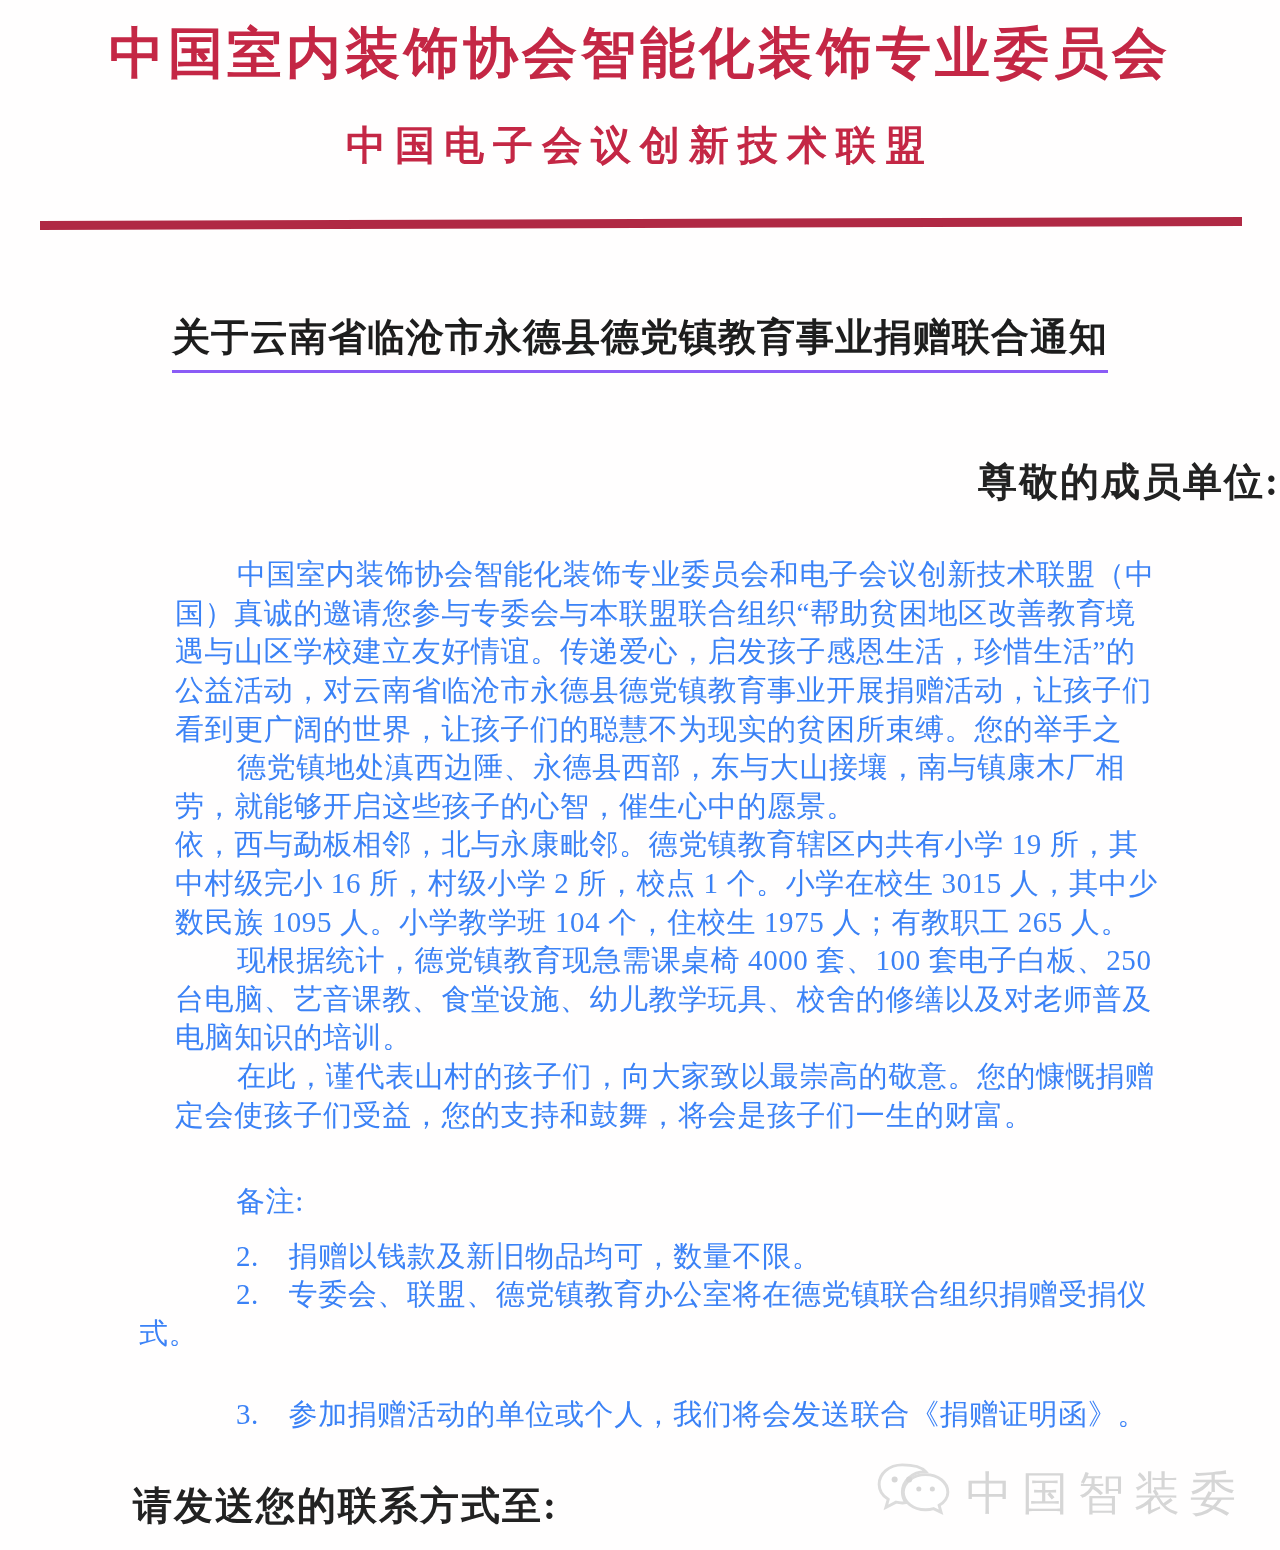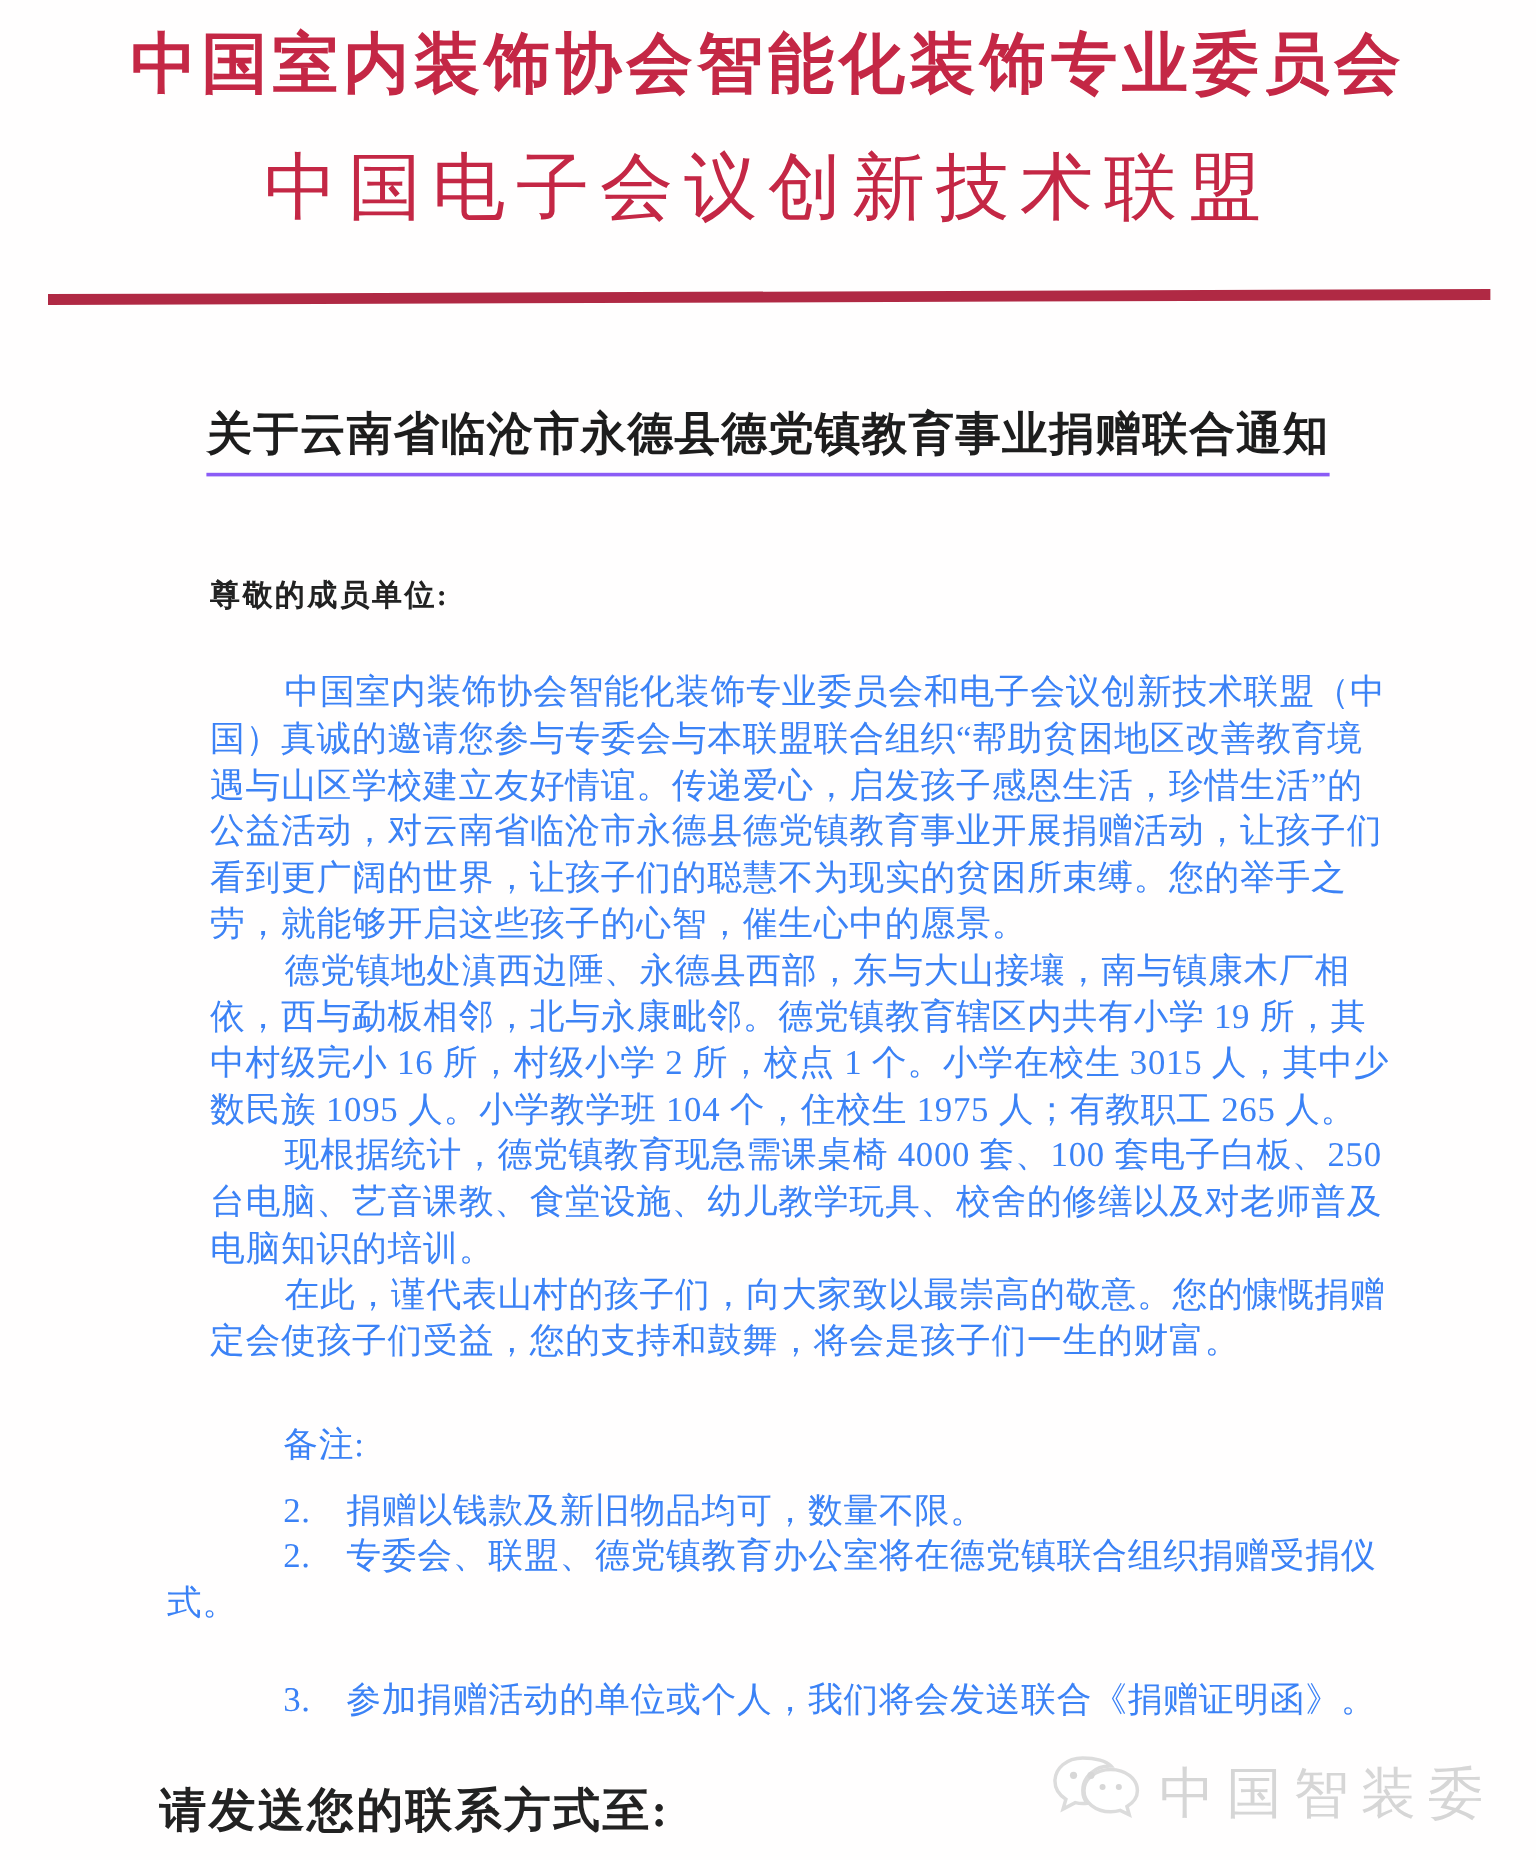--- a/index.html
+++ b/index.html
@@ -11,38 +11,38 @@
     font-family:"Liberation Serif","DejaVu Serif",serif;
     color:#2e2e2e;
   }
   
   .org-header{padding-top:22px;text-align:center;}
   .org-line1{
     font-size:55px;font-weight:bold;color:#c42745;
     letter-spacing:4px;line-height:1.15;
   }
   .org-line2{
-    font-size:61px;font-weight:normal;color:#c42745;
+    font-size:40px;font-weight:bold;color:#c42745;
     letter-spacing:9px;margin-top:38px;line-height:1.15;
   }
   .red-rule{
     margin:50px 38px 0 40px;height:9px;background:#b02944;
     transform:rotate(-0.2deg);
   }
   
   .doc-title-wrap{margin-top:84px;text-align:center;}
   .doc-title{
     display:inline-block;font-size:38px;font-weight:bold;color:#1d1d1d;
     letter-spacing:1px;border-bottom:3px solid #8b5cf6;padding-bottom:7px;
     white-space:pre;
   }
   
   .salutation{
-    margin:82px 0 0 175px;font-size:25px;font-weight:bold;color:#222;
-    letter-spacing:2px;white-space:pre;
+    margin:82px 0 0 175px;font-size:39px;font-weight:bold;color:#222;
+    letter-spacing:2px;white-space:pre;text-align:right;
   }
   
   .body-block{margin:46px 100px 0 175px;}
   .line{
     font-size:29px;line-height:38.6px;white-space:pre;
     letter-spacing:0.6px;color:#3b82f6;
   }
   .indent{text-indent:62px;}
   
   .notes-block{margin:48px 100px 0 175px;}
@@ -83,23 +83,23 @@
   </div>
 
   <div class="salutation">尊敬的成员单位:</div>
 
   <div class="body-block">
     <div class="line indent">中国室内装饰协会智能化装饰专业委员会和电子会议创新技术联盟（中</div>
     <div class="line">国）真诚的邀请您参与专委会与本联盟联合组织“帮助贫困地区改善教育境</div>
     <div class="line">遇与山区学校建立友好情谊。传递爱心，启发孩子感恩生活，珍惜生活”的</div>
     <div class="line">公益活动，对云南省临沧市永德县德党镇教育事业开展捐赠活动，让孩子们</div>
     <div class="line">看到更广阔的世界，让孩子们的聪慧不为现实的贫困所束缚。您的举手之</div>
+    <div class="line indent">德党镇地处滇西边陲、永德县西部，东与大山接壤，南与镇康木厂相</div>
+
     <div class="line">劳，就能够开启这些孩子的心智，催生心中的愿景。</div>
-
-    <div class="line indent">德党镇地处滇西边陲、永德县西部，东与大山接壤，南与镇康木厂相</div>
     <div class="line">依，西与勐板相邻，北与永康毗邻。德党镇教育辖区内共有小学 19 所，其</div>
     <div class="line">中村级完小 16 所，村级小学 2 所，校点 1 个。小学在校生 3015 人，其中少</div>
     <div class="line">数民族 1095 人。小学教学班 104 个，住校生 1975 人；有教职工 265 人。</div>
 
     <div class="line indent">现根据统计，德党镇教育现急需课桌椅 4000 套、100 套电子白板、250</div>
     <div class="line">台电脑、艺音课教、食堂设施、幼儿教学玩具、校舍的修缮以及对老师普及</div>
     <div class="line">电脑知识的培训。</div>
 
     <div class="line indent">在此，谨代表山村的孩子们，向大家致以最崇高的敬意。您的慷慨捐赠</div>
     <div class="line">定会使孩子们受益，您的支持和鼓舞，将会是孩子们一生的财富。</div>

